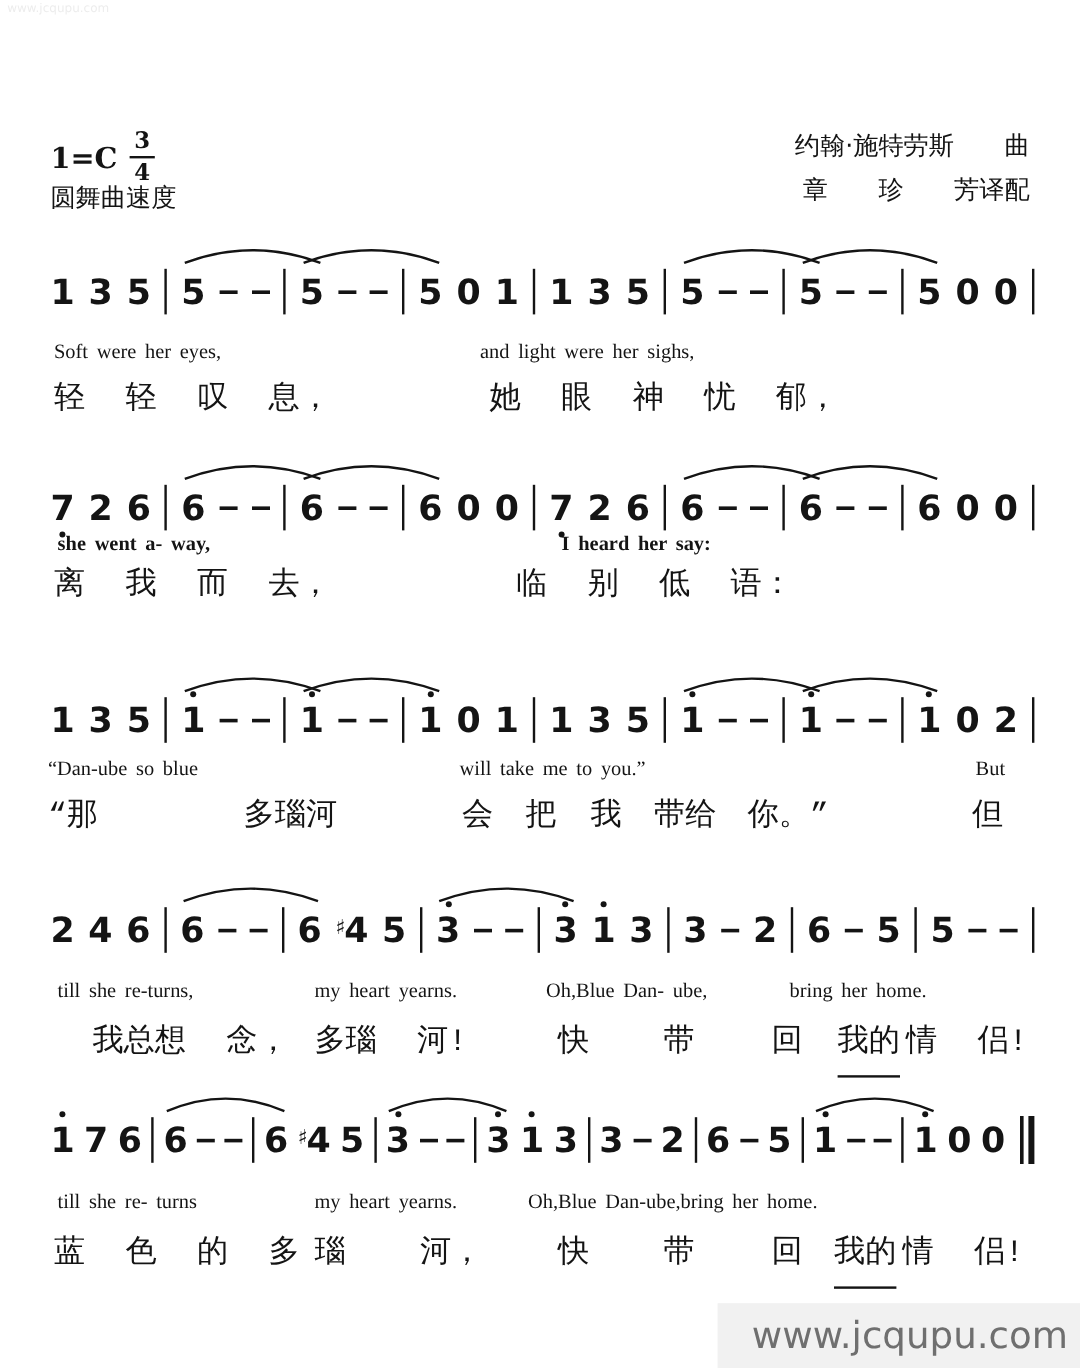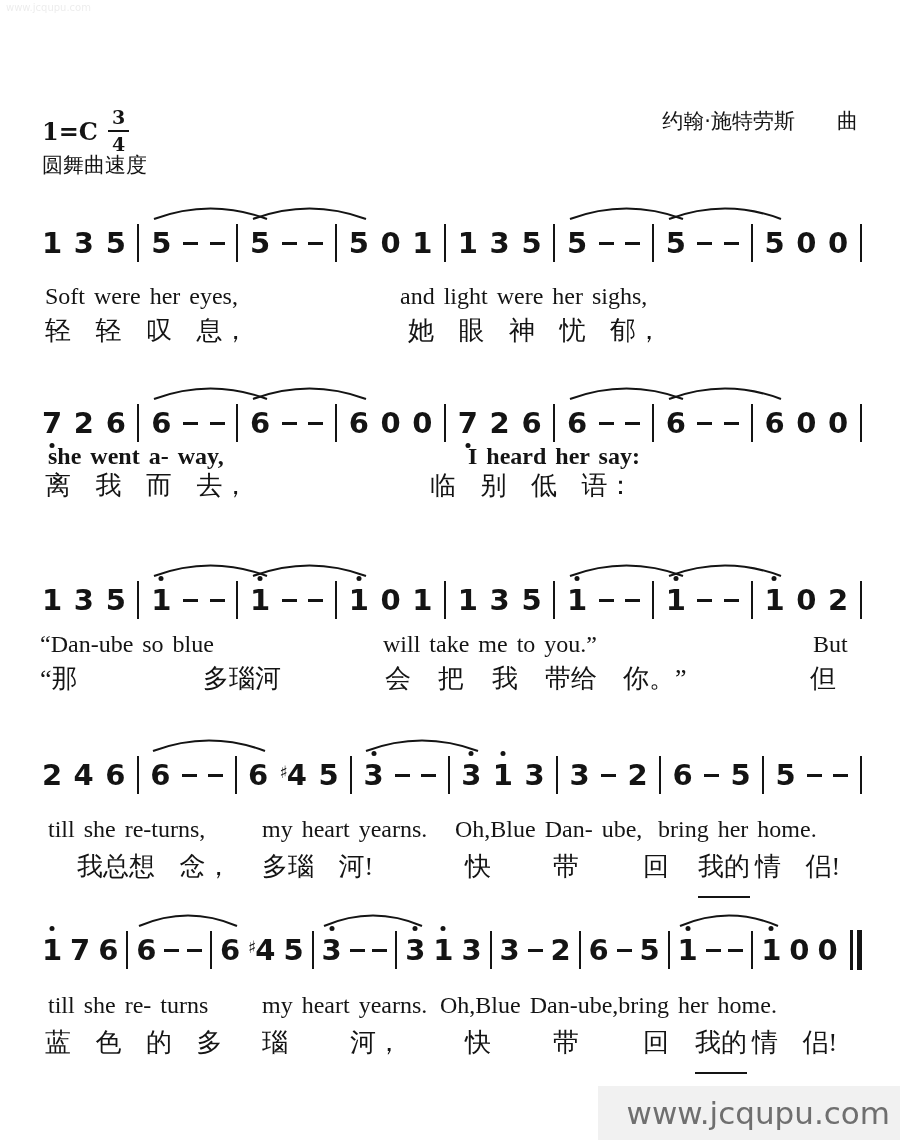--- a/index.html
+++ b/index.html
@@ -39,37 +39,38 @@
   .dot.below { bottom:-10px; }
   .bar { width:2px; height:38px; background:var(--ink); }
   .dash { width:15px; height:3px; background:var(--ink); }
   .endbar { display:flex; height:40px; align-items:stretch; }
   .endbar i { display:block; width:3px; background:var(--ink); margin-left:4px; }
   .endbar i:last-child { width:5px; }
   .arc { position:absolute; top:-17px; pointer-events:none; }
 
   .lyric-row { position:absolute; left:0; width:900px; height:34px; }
   .lyric-row span { position:absolute; top:0; white-space:nowrap; }
-  .lyr-en span { font-family:"Liberation Serif", serif; font-size:24px; word-spacing:3px; }
-  .lyr-zh span { font-family:Liberation Serif, serif; font-size:26px; word-spacing:18px; }
+  .lyr-en span { font-family:"Liberation Serif", serif; font-size:17px; word-spacing:3px; }
+  .lyr-zh span { font-family:Liberation Mono, monospace; font-size:26px; word-spacing:18px; }
   .lyr-zh span.u { border-bottom:2px solid var(--ink); padding-bottom:12px; word-spacing:0; }
 
   .wm { position:absolute; right:0; bottom:0; width:302px; height:54px; background:#f1f1f1;
         color:var(--wm); font-size:31px; font-family:"DejaVu Sans", sans-serif;
         display:flex; align-items:center; justify-content:flex-end; padding-right:10px; }
 </style>
 </head>
 <body>
 
 <div class="sheet">
   <div class="faint-mark">www.jcqupu.com</div>
 
 
   <div class="credits">
     <div>约翰·施特劳斯　　曲</div>
+    <div>章　　珍　　芳译配</div>
   </div>
 
   <div class="keyrow">
     <span>1=C</span>
     <span class="frac">
       <span class="top">3</span>
       <span class="bot">4</span>
     </span>
   </div>
 

